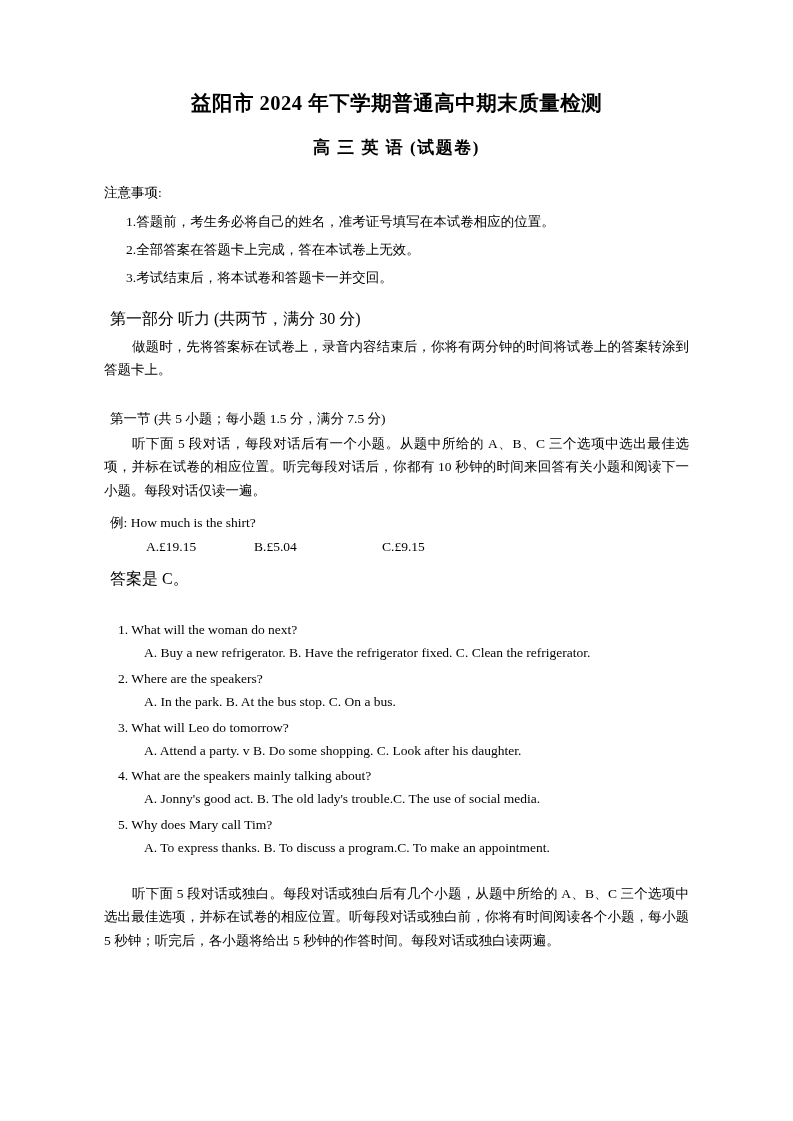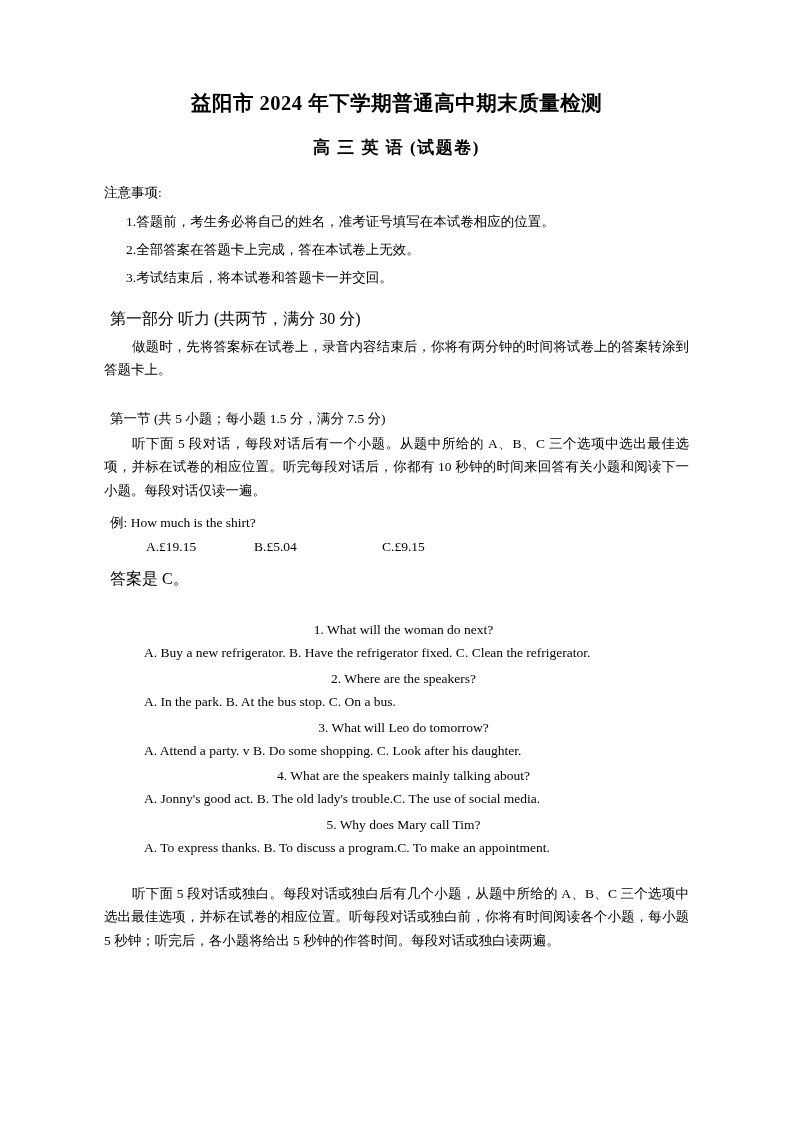--- a/index.html
+++ b/index.html
@@ -97,21 +97,20 @@
     margin-top: 0;
   }
   .q-block.first {
     margin-top: 26px;
   }
   .q-stem {
     font-size: 13.5px;
     line-height: 1.7;
     padding-left: 14px;
     margin: 0;
-    text-align: center;
   }
   .q-opts {
     font-size: 13.5px;
     line-height: 1.7;
     padding-left: 40px;
     margin: 0 0 3px 0;
   }
   .listening2 {
     margin-top: 22px;
   }

